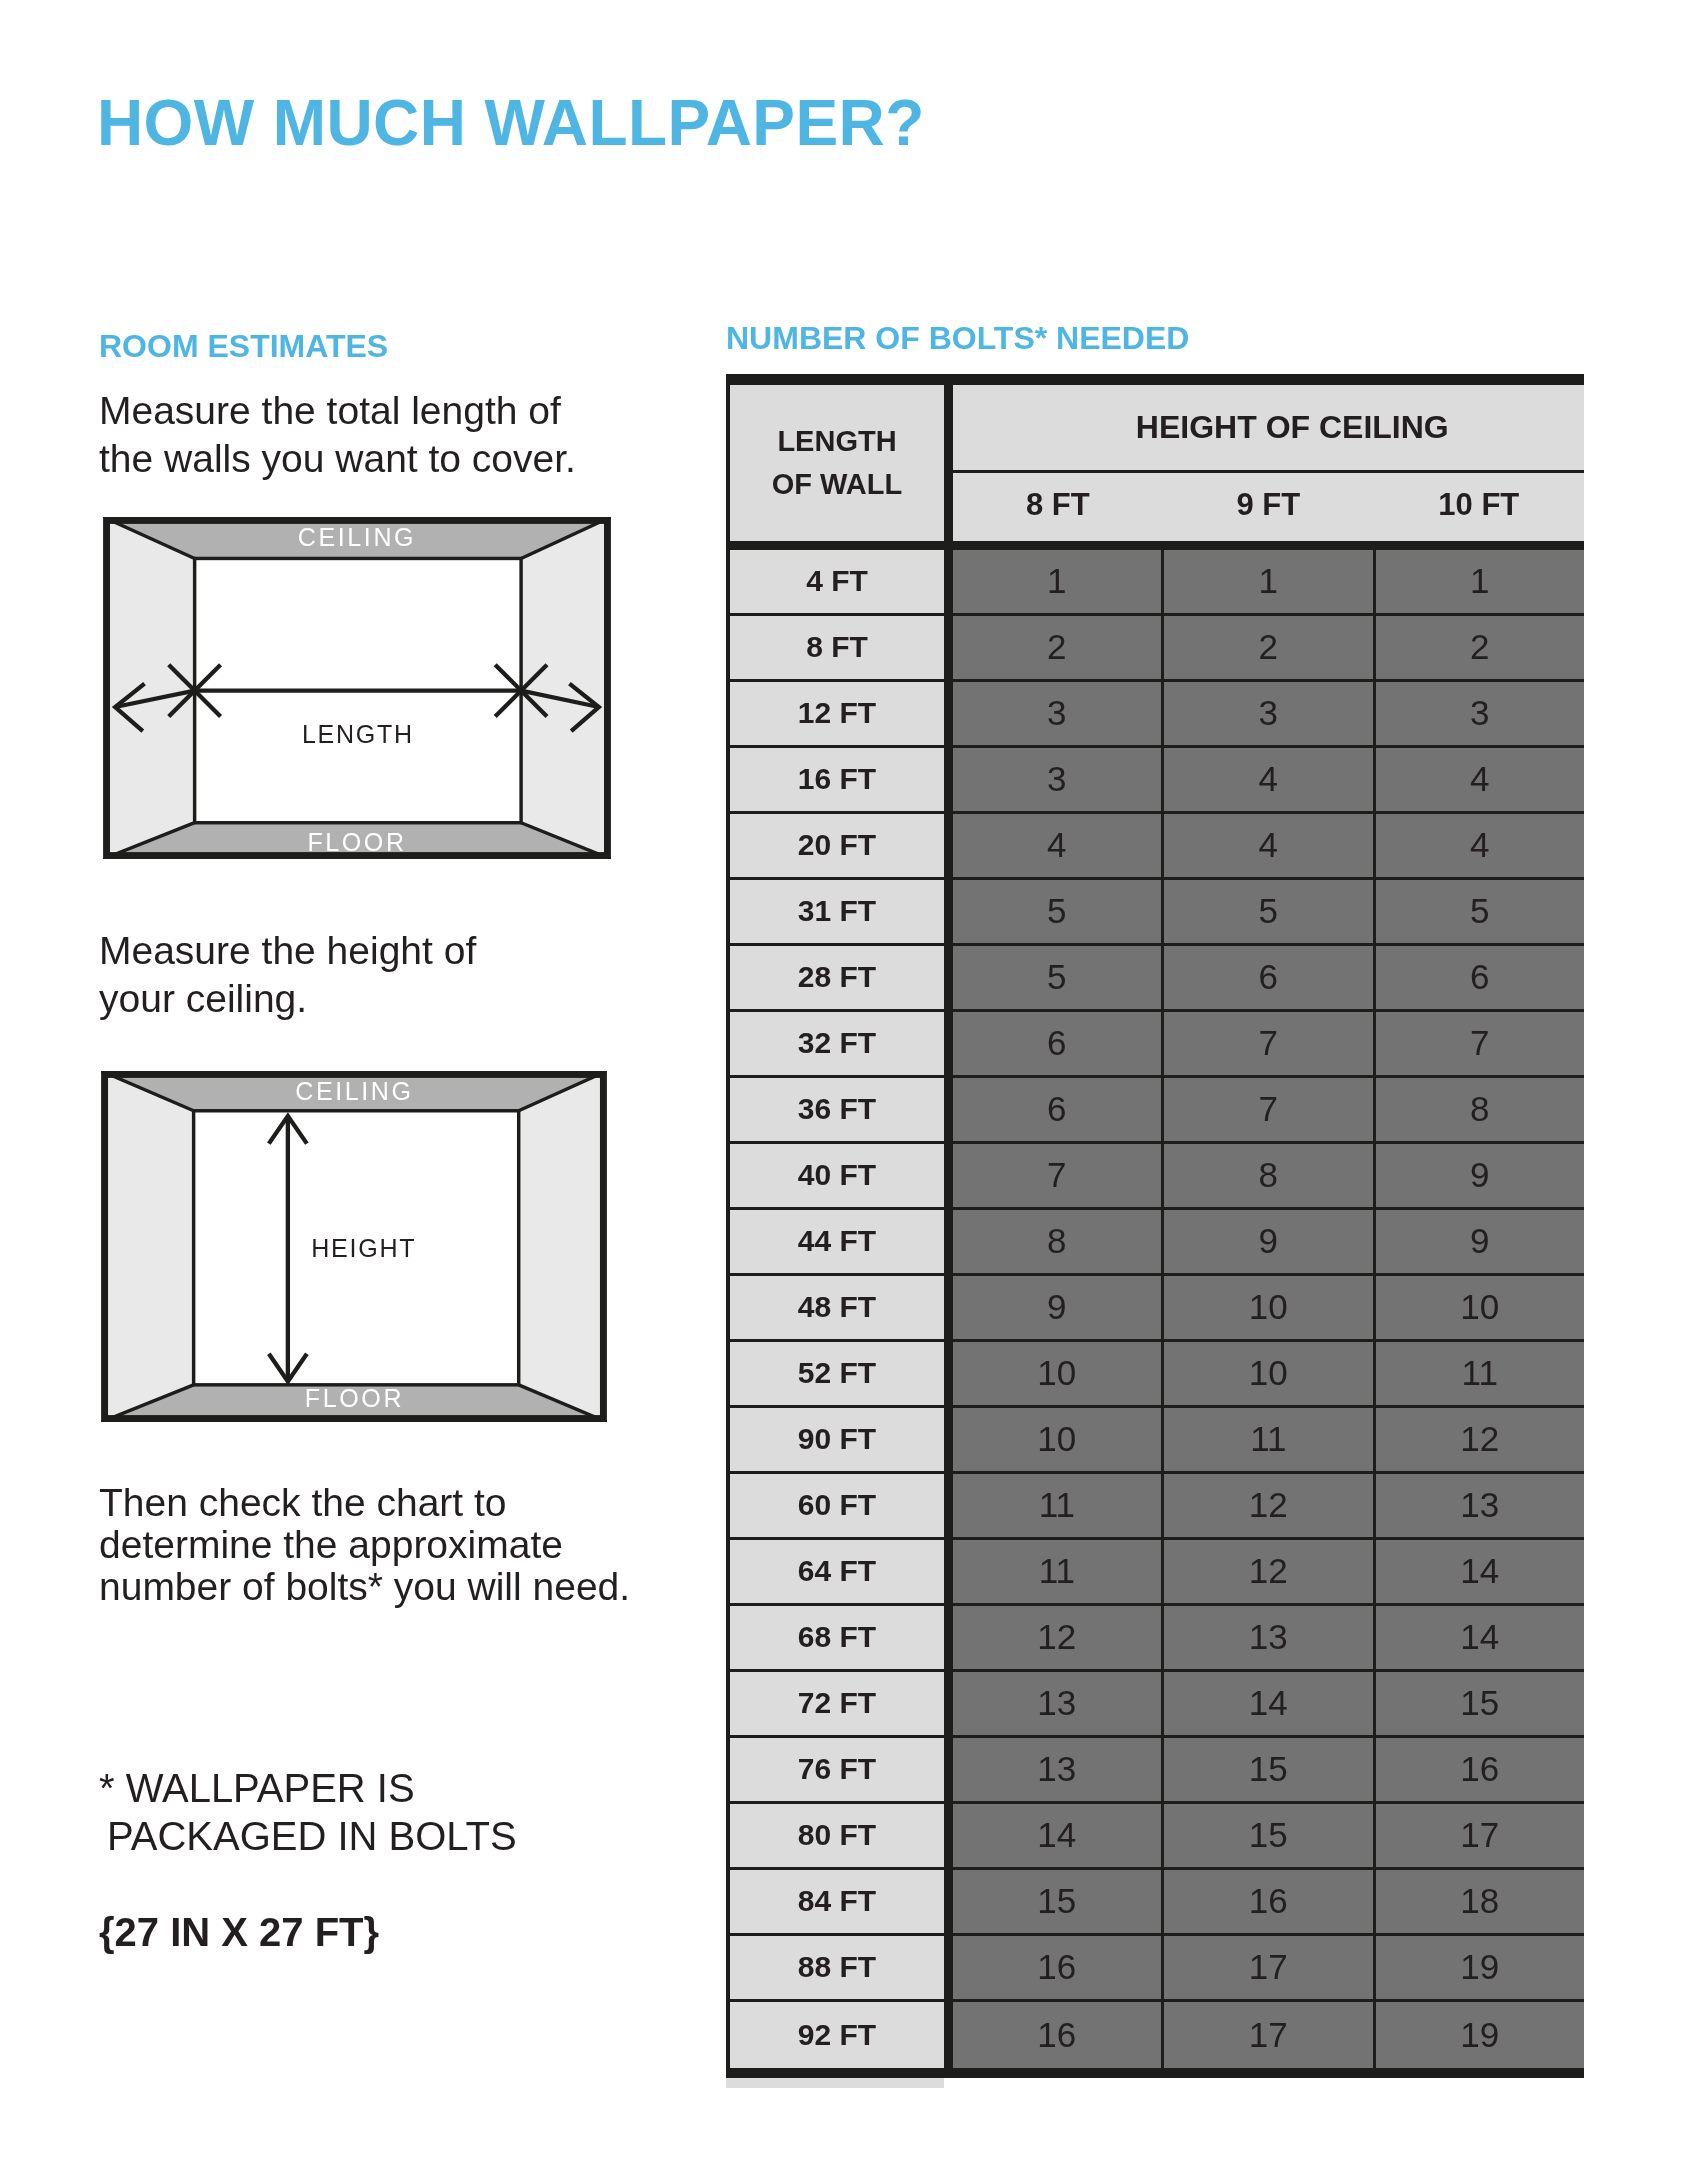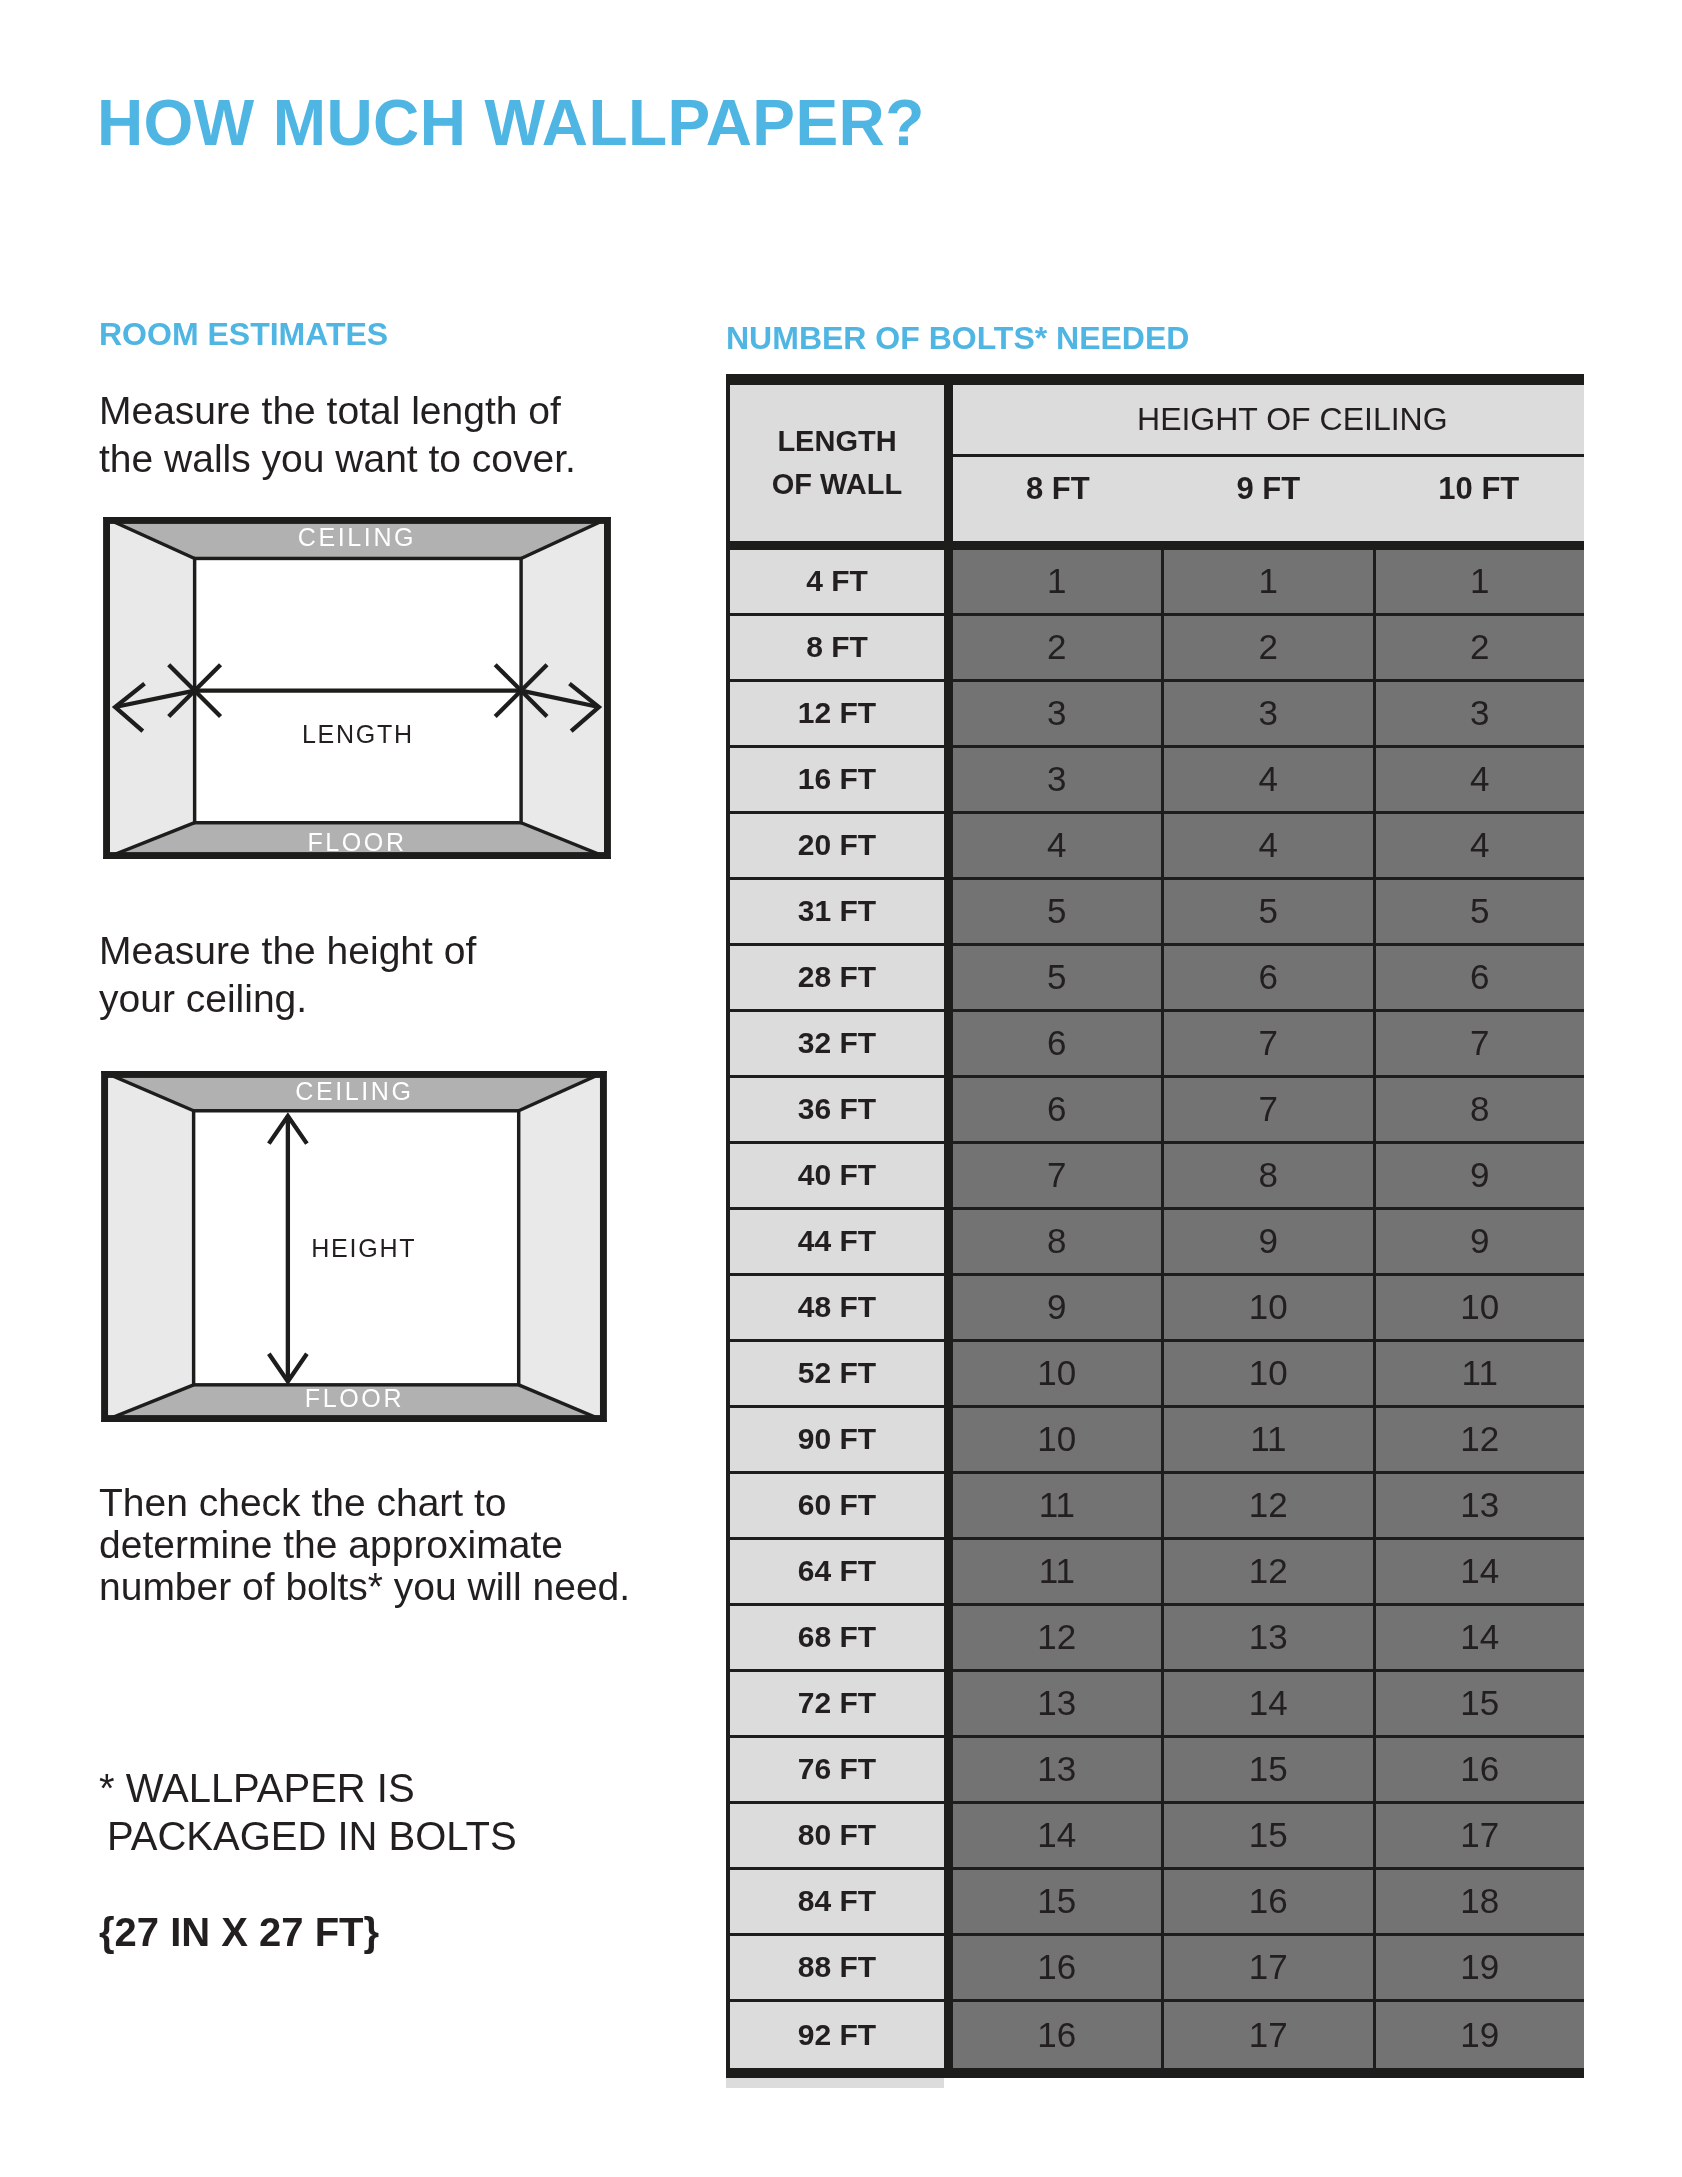--- a/index.html
+++ b/index.html
@@ -19,21 +19,21 @@
   }
   .abs{position:absolute}
   .page-title{
     left:97px;top:86px;
     font-size:64px;font-weight:700;color:var(--blue);letter-spacing:0.4px;
     white-space:nowrap;
   }
   .section-heading{
     font-size:32px;font-weight:700;color:var(--blue);white-space:nowrap;
   }
-  #room-estimates-heading{left:99px;top:316px}
+  #room-estimates-heading{left:99px;top:328px}
   #bolts-heading{left:726px;top:320px;width:858px;}
   .para{font-size:39px;line-height:48px;white-space:pre-line;color:var(--ink)}
   #step1-text{left:99px;top:387px}
   #step2-text{left:99px;top:927px}
   #step3-text{left:99px;top:1482px;line-height:42px}
   .footnote{left:99px;top:1764px;font-size:40px;font-weight:400;line-height:48px}
   .footnote .indent{margin-left:8px}
   .bolt-info{left:99px;top:1909px;font-size:40px;font-weight:700;line-height:46px}
   .bolt-info sup{font-size:22.5px;vertical-align:super;line-height:0}
 
@@ -52,22 +52,22 @@
   .gray-stub{width:218px;height:9.5px;background:var(--cellgray)}
   .table-body{border-left:4.3px solid var(--line)}
   .thead{display:flex;height:156px;background:var(--cellgray)}
   .col-header{
     width:214px;display:flex;align-items:center;justify-content:center;
     font-size:29px;font-weight:700;text-align:center;line-height:43px;white-space:pre-line;
   }
   .vdiv{width:8.6px;background:var(--line);flex:none}
   .head-right{flex:1;display:flex;flex-direction:column}
   .group-header{
-    height:72px;display:flex;align-items:center;justify-content:center;
-    font-size:32px;font-weight:400;border-bottom:3.5px solid var(--line);padding-left:48px;
+    height:88px;display:flex;align-items:center;justify-content:center;
+    font-size:32px;font-weight:700;border-bottom:3.5px solid var(--line);padding-left:48px;
   }
   .sub-row{height:64px;display:flex}
   .sub-cell{flex:1;display:flex;align-items:center;justify-content:center;font-size:31px;font-weight:700}
   .thick-sep{height:8.6px;background:var(--line)}
   .trow{display:flex;height:66px;border-bottom:3.5px solid var(--line);background:#737373}
   .trow:last-child{border-bottom:none}
   .tlabel{
     width:214px;background:var(--cellgray);display:flex;align-items:center;justify-content:center;
     font-size:30px;font-weight:700;flex:none;
   }

